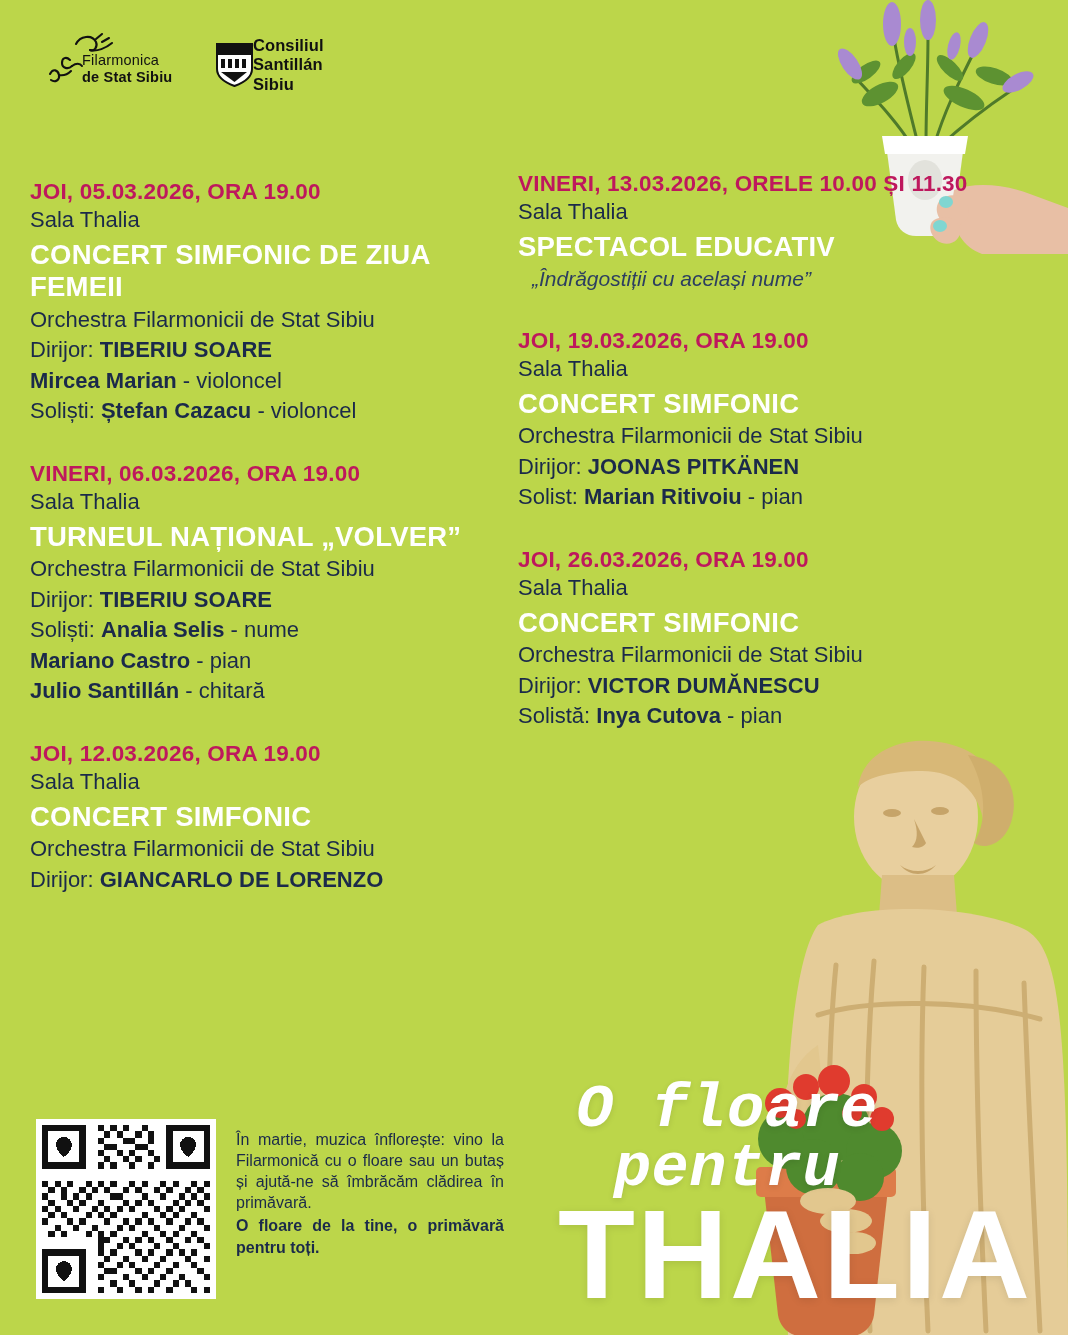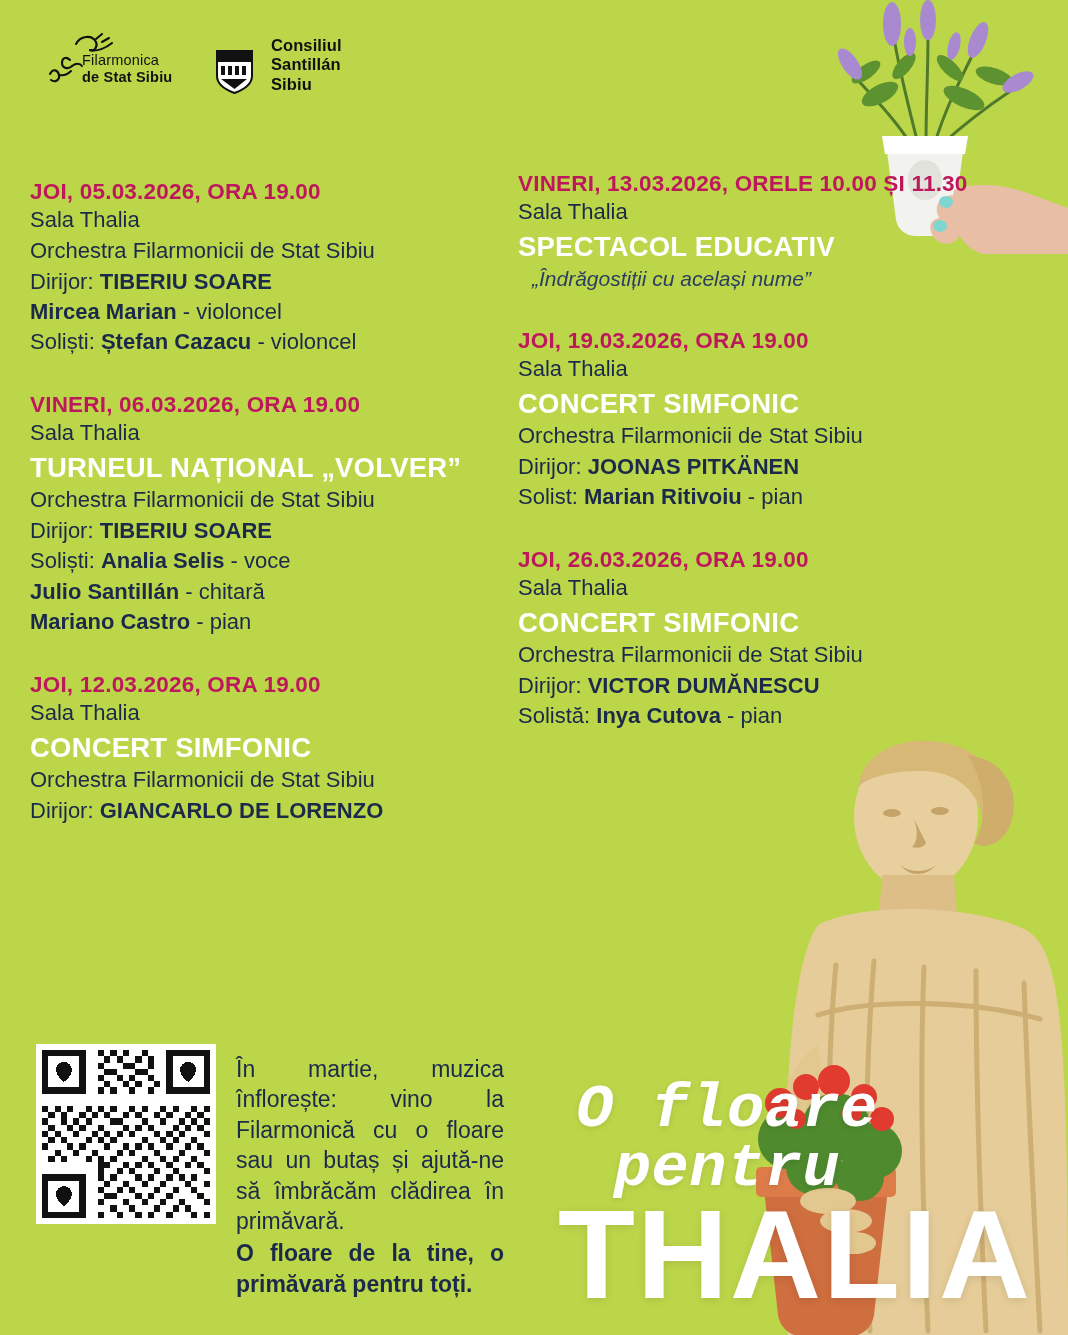--- a/index.html
+++ b/index.html
@@ -48,22 +48,22 @@
     font-size: 14.5px;
     line-height: 1.15;
     color: #111;
     font-weight: 400;
     letter-spacing: .2px;
   }
   .logo-phil .wordmark b { font-weight: 700; }
 
   .logo-cj {
     display: flex;
-    align-items: flex-end;
-    gap: 18px;
+    align-items: center;
+    gap: 0;
     padding-top: 6px;
   }
   .logo-cj .shield {
     width: 37px;
     height: 44px;
   }
   .logo-cj .cj-text {
     font-size: 16.5px;
     line-height: 1.18;
     color: #111;
@@ -140,21 +140,21 @@
   .qr {
     width: 180px;
     height: 180px;
     background: #ffffff;
     position: relative;
     flex: 0 0 auto;
   }
   .qr svg { display: block; }
   .note {
     color: #1b2a4a;
-    font-size: 23px;
+    font-size: 16px;
     line-height: 1.32;
     text-align: justify;
     width: 268px;
     padding-top: 10px;
   }
   .note .strong { font-weight: 700; display: block; margin-top: 2px; }
 
   
   .brand {
     position: absolute;
@@ -341,20 +341,21 @@
       <ellipse cx="178" cy="506" rx="26" ry="12"></ellipse>
       <ellipse cx="186" cy="528" rx="22" ry="11"></ellipse>
     </g>
   </svg>
 
   <div class="col-left">
 
     <div class="event">
       <div class="ev-date">JOI, 05.03.2026, ORA 19.00</div>
       <div class="ev-hall">Sala Thalia</div>
+      <div class="ev-title">CONCERT SIMFONIC DE ZIUA FEMEII</div>
       <div class="ev-line">
         <span class="lbl">Orchestra Filarmonicii de Stat Sibiu</span>
       </div>
       <div class="ev-line">
         <span class="lbl">Dirijor:</span>
         <b>TIBERIU SOARE</b>
       </div>
       <div class="ev-line">
         <b>Mircea Marian</b><span> - violoncel</span>
       </div>
@@ -370,27 +371,27 @@
       <div class="ev-title">TURNEUL NAȚIONAL „VOLVER”</div>
       <div class="ev-line">
         <span class="lbl">Orchestra Filarmonicii de Stat Sibiu</span>
       </div>
       <div class="ev-line">
         <span class="lbl">Dirijor:</span>
         <b>TIBERIU SOARE</b>
       </div>
       <div class="ev-line">
         <span class="lbl">Soliști:</span>
-        <b>Analia Selis</b><span> - voce</span>
+        <b>Analia Selis</b><span> - nume</span>
+      </div>
+      <div class="ev-line">
+        <b>Mariano Castro</b><span> - pian</span>
       </div>
       <div class="ev-line">
         <b>Julio Santillán</b><span> - chitară</span>
-      </div>
-      <div class="ev-line">
-        <b>Mariano Castro</b><span> - pian</span>
       </div>
     </div>
 
     <div class="event">
       <div class="ev-date">JOI, 12.03.2026, ORA 19.00</div>
       <div class="ev-hall">Sala Thalia</div>
       <div class="ev-title">CONCERT SIMFONIC</div>
       <div class="ev-line">
         <span class="lbl">Orchestra Filarmonicii de Stat Sibiu</span>
       </div>

